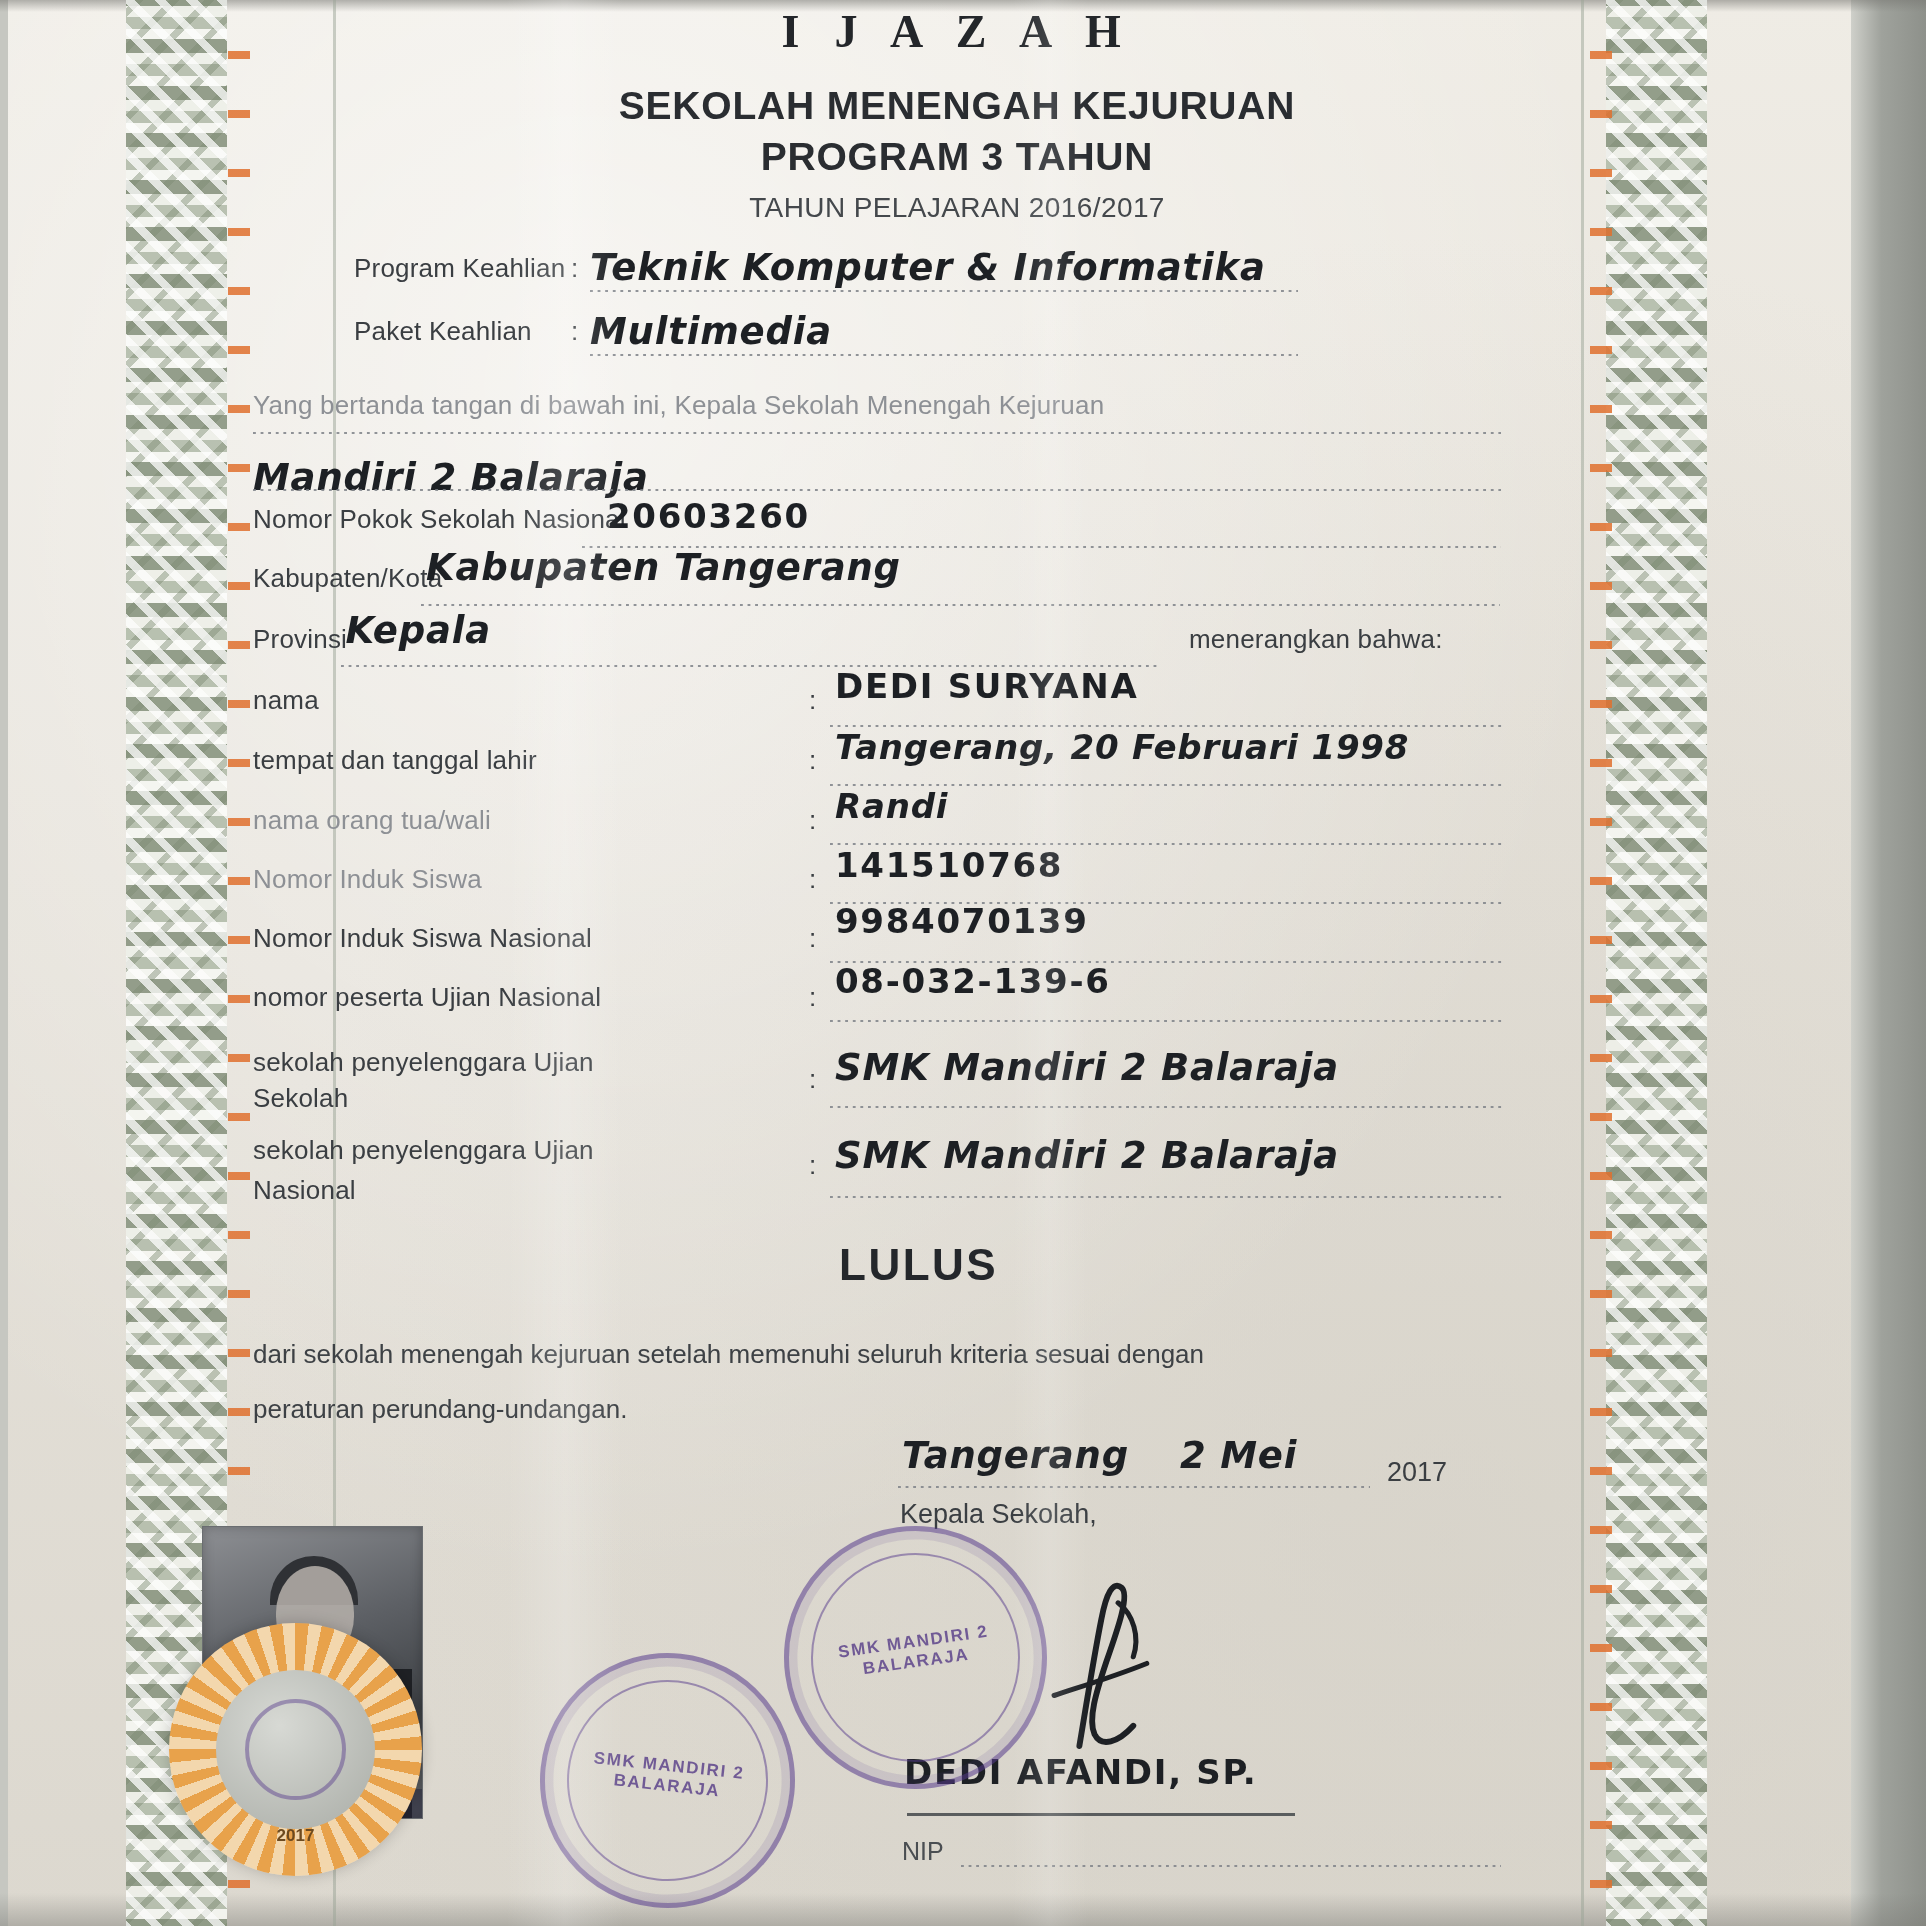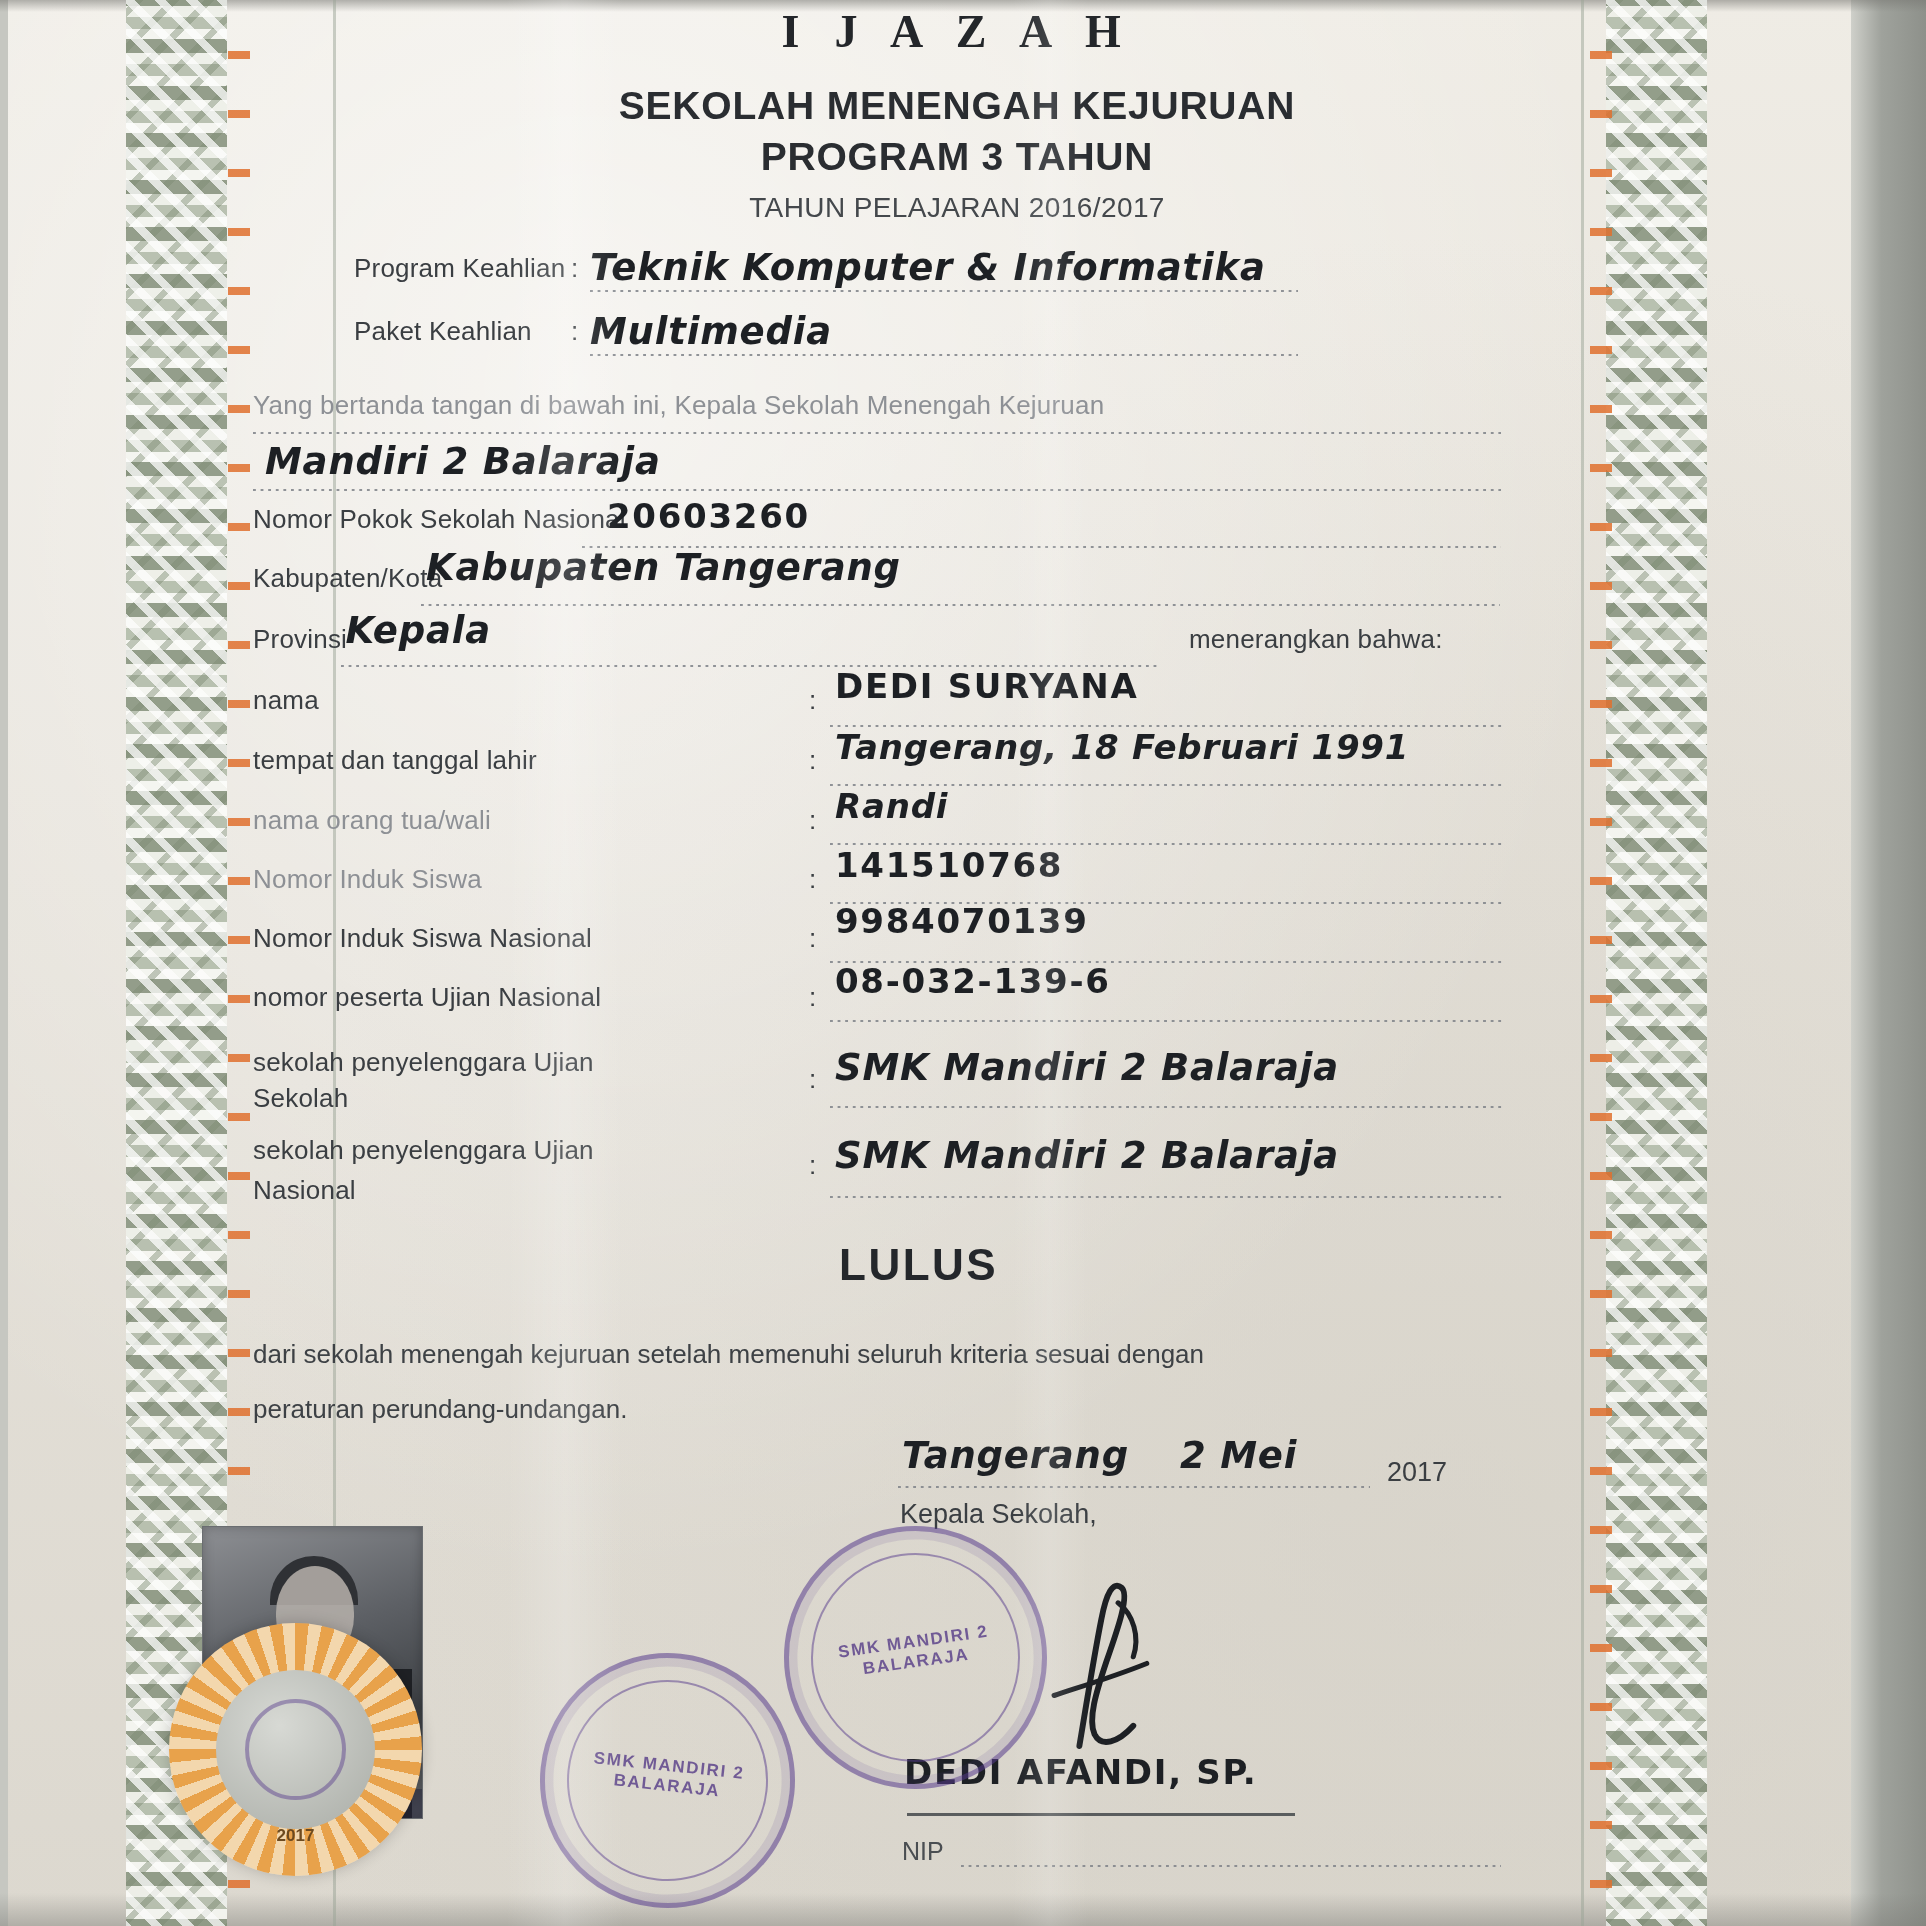--- a/index.html
+++ b/index.html
@@ -173,21 +173,21 @@
     <div class="hand big" style="left:253px;top:246px;">Teknik Komputer &amp; Informatika</div>
 
     <div class="lbl" style="left:17px;top:316px;">Paket Keahlian</div>
     <div class="colon" style="left:234px;top:316px;">:</div>
     <div class="dots" style="left:253px;top:354px;width:708px;"></div>
     <div class="hand big" style="left:253px;top:310px;">Multimedia</div>
 
     <div class="lbl faded" style="left:-84px;top:390px;width:1181px;">Yang bertanda tangan di bawah ini, Kepala Sekolah Menengah Kejuruan</div>
     <div class="dots" style="left:-84px;top:432px;width:1248px;"></div>
 
-    <div class="hand big" style="left:-84px;top:440px;margin-left:12px;">Mandiri 2 Balaraja</div>
+    <div class="hand big" style="left:-84px;top:456px;">Mandiri 2 Balaraja</div>
     <div class="dots" style="left:-84px;top:489px;width:1248px;"></div>
 
     <div class="lbl" style="left:-84px;top:504px;">Nomor Pokok Sekolah Nasional</div>
     <div class="colon" style="left:231px;top:504px;">:</div>
     <div class="hand num" style="left:250px;top:496px;margin-left:20px;">20603260</div>
     <div class="dots" style="left:245px;top:546px;width:919px;"></div>
 
     <div class="lbl" style="left:-84px;top:563px;">Kabupaten/Kota</div>
     <div class="hand big" style="left:89px;top:546px;text-align:right;">Kabupaten Tangerang</div>
     <div class="dots" style="left:84px;top:604px;width:1079px;"></div>
@@ -197,21 +197,21 @@
     <div class="dots" style="left:4.2px;top:665px;width:818px;"></div>
     <div class="lbl" style="left:852px;top:624px;">menerangkan bahwa:</div>
 
     <div class="lbl" style="left:-84px;top:685px;">nama</div>
     <div class="colon" style="left:472px;top:685px;">:</div>
     <div class="hand num" style="left:498px;top:666px;">DEDI SURYANA</div>
     <div class="dots" style="left:493px;top:725px;width:675px;"></div>
 
     <div class="lbl" style="left:-84px;top:745px;">tempat dan tanggal lahir</div>
     <div class="colon" style="left:472px;top:745px;">:</div>
-    <div class="hand" style="left:498px;top:727px;">Tangerang, 18 Februari 1991</div>
+    <div class="hand" style="left:498px;top:727px;">Tangerang, 20 Februari 1998</div>
     <div class="dots" style="left:493px;top:784px;width:675px;"></div>
 
     <div class="lbl faded" style="left:-84px;top:805px;">nama orang tua/wali</div>
     <div class="colon" style="left:472px;top:805px;">:</div>
     <div class="hand" style="left:498px;top:786px;">Randi</div>
     <div class="dots" style="left:493px;top:843px;width:675px;"></div>
 
     <div class="lbl faded" style="left:-84px;top:864px;">Nomor Induk Siswa</div>
     <div class="colon" style="left:472px;top:864px;">:</div>
     <div class="hand num" style="left:498px;top:845px;">141510768</div>

